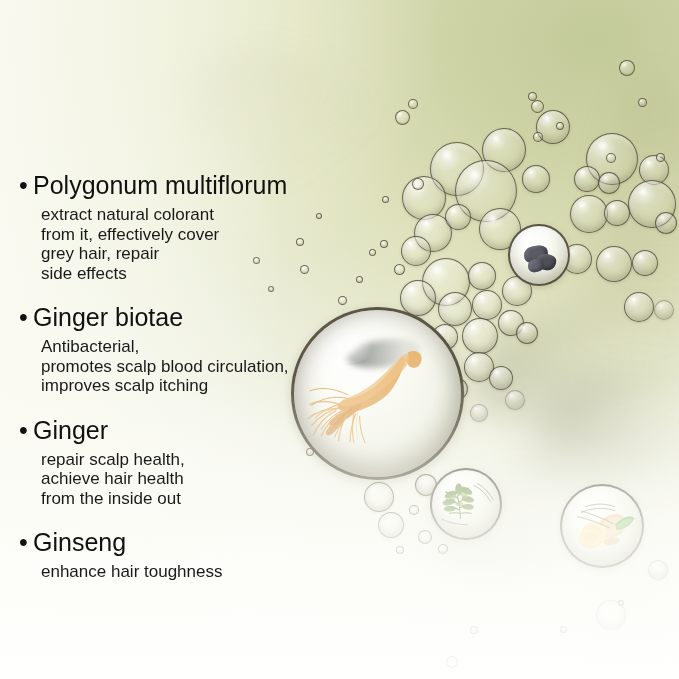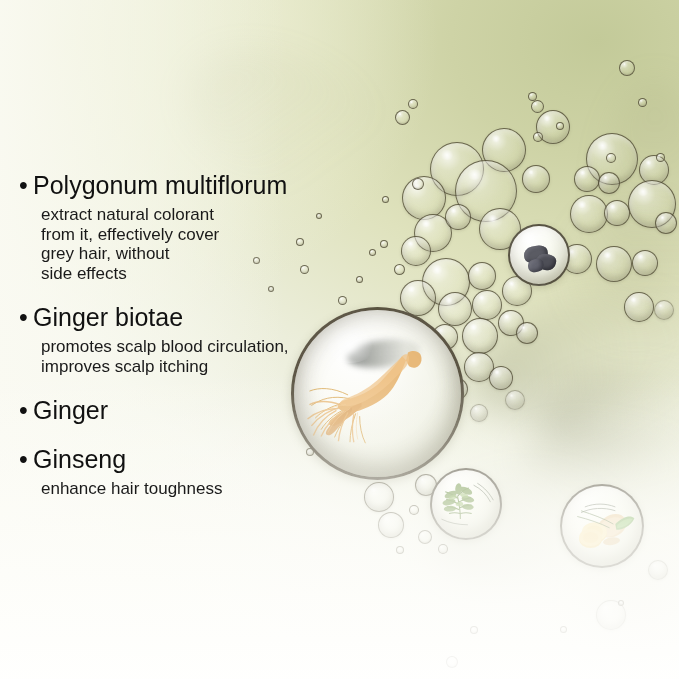--- a/index.html
+++ b/index.html
@@ -428,41 +428,47 @@
   <div class="content-list">
 
     <div class="item sp-0">
       <div class="item-head">
         <span class="bullet-dot">•</span>
         <span class="item-title">Polygonum multiflorum</span>
       </div>
       <div class="item-desc">
         <div>extract natural colorant</div>
         <div>from it, effectively cover</div>
-        <div>grey hair, without</div>
+        <div>grey hair, repair</div>
         <div>side effects</div>
       </div>
     </div>
 
     <div class="item sp-n">
       <div class="item-head">
         <span class="bullet-dot">•</span>
         <span class="item-title">Ginger biotae</span>
       </div>
       <div class="item-desc">
+        <div>Antibacterial,</div>
         <div>promotes scalp blood circulation,</div>
         <div>improves scalp itching</div>
       </div>
     </div>
 
     <div class="item sp-n">
       <div class="item-head">
         <span class="bullet-dot">•</span>
         <span class="item-title">Ginger</span>
       </div>
+      <div class="item-desc">
+        <div>repair scalp health,</div>
+        <div>achieve hair health</div>
+        <div>from the inside out</div>
+      </div>
     </div>
 
     <div class="item sp-n">
       <div class="item-head">
         <span class="bullet-dot">•</span>
         <span class="item-title">Ginseng</span>
       </div>
       <div class="item-desc">
         <div>enhance hair toughness</div>
       </div>

